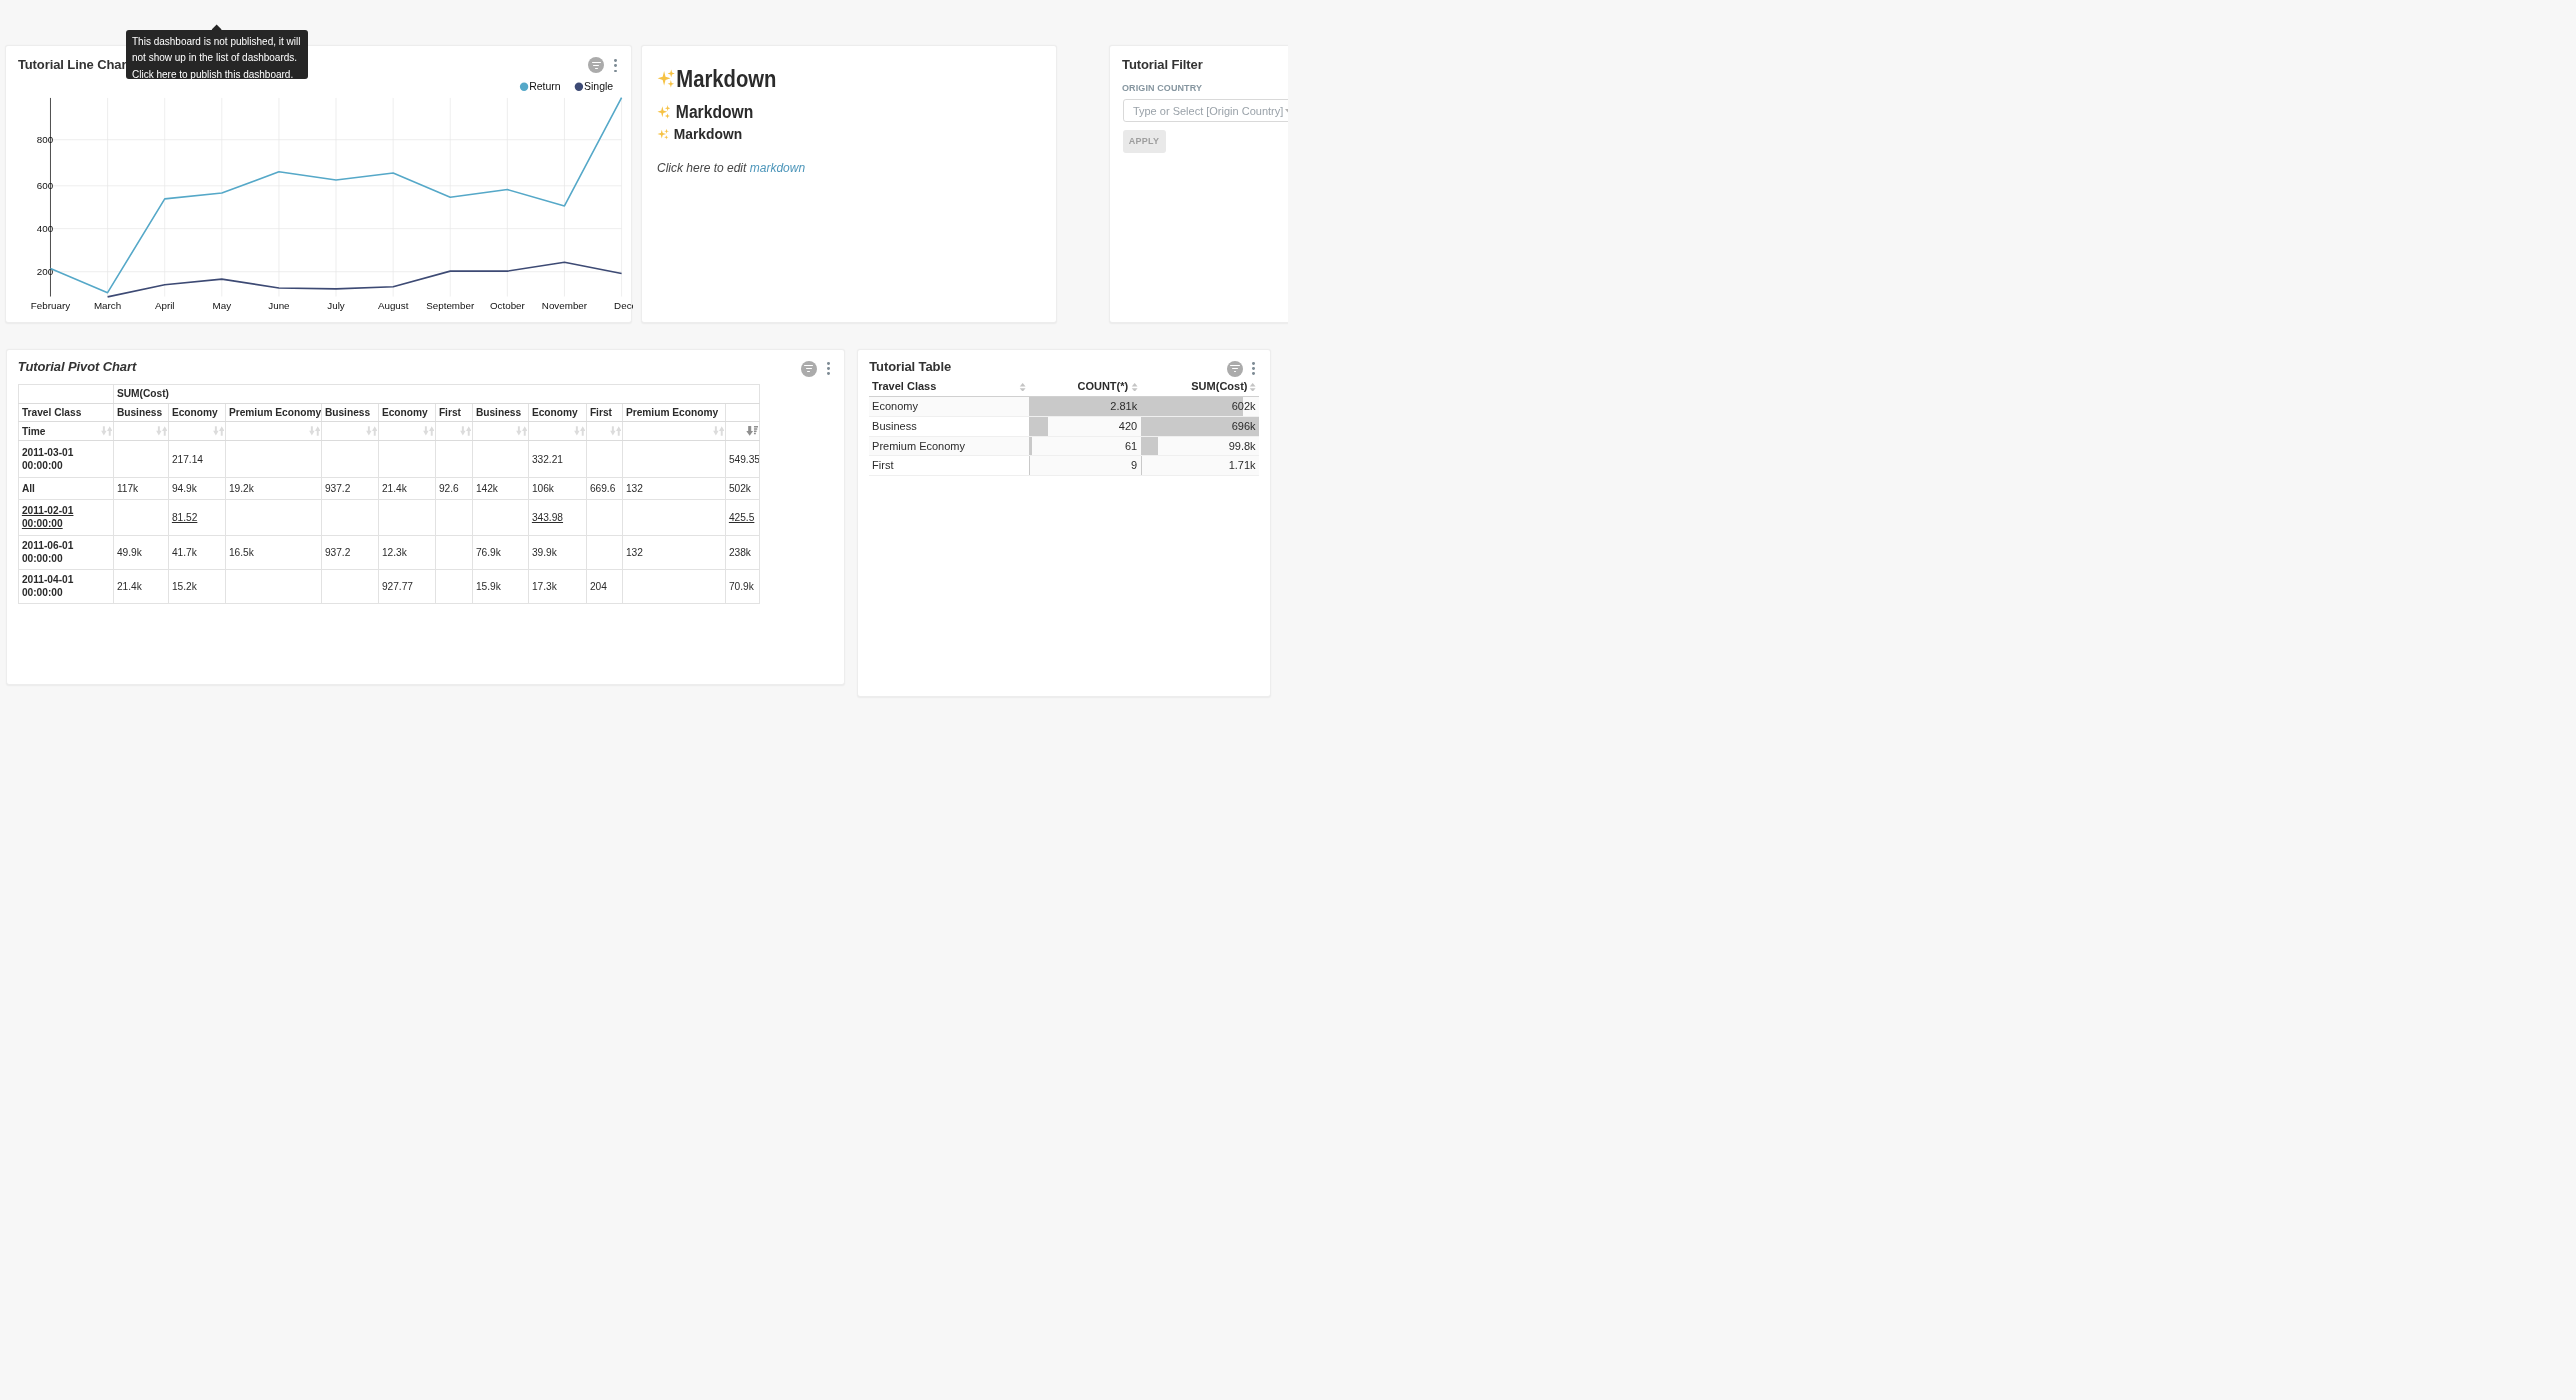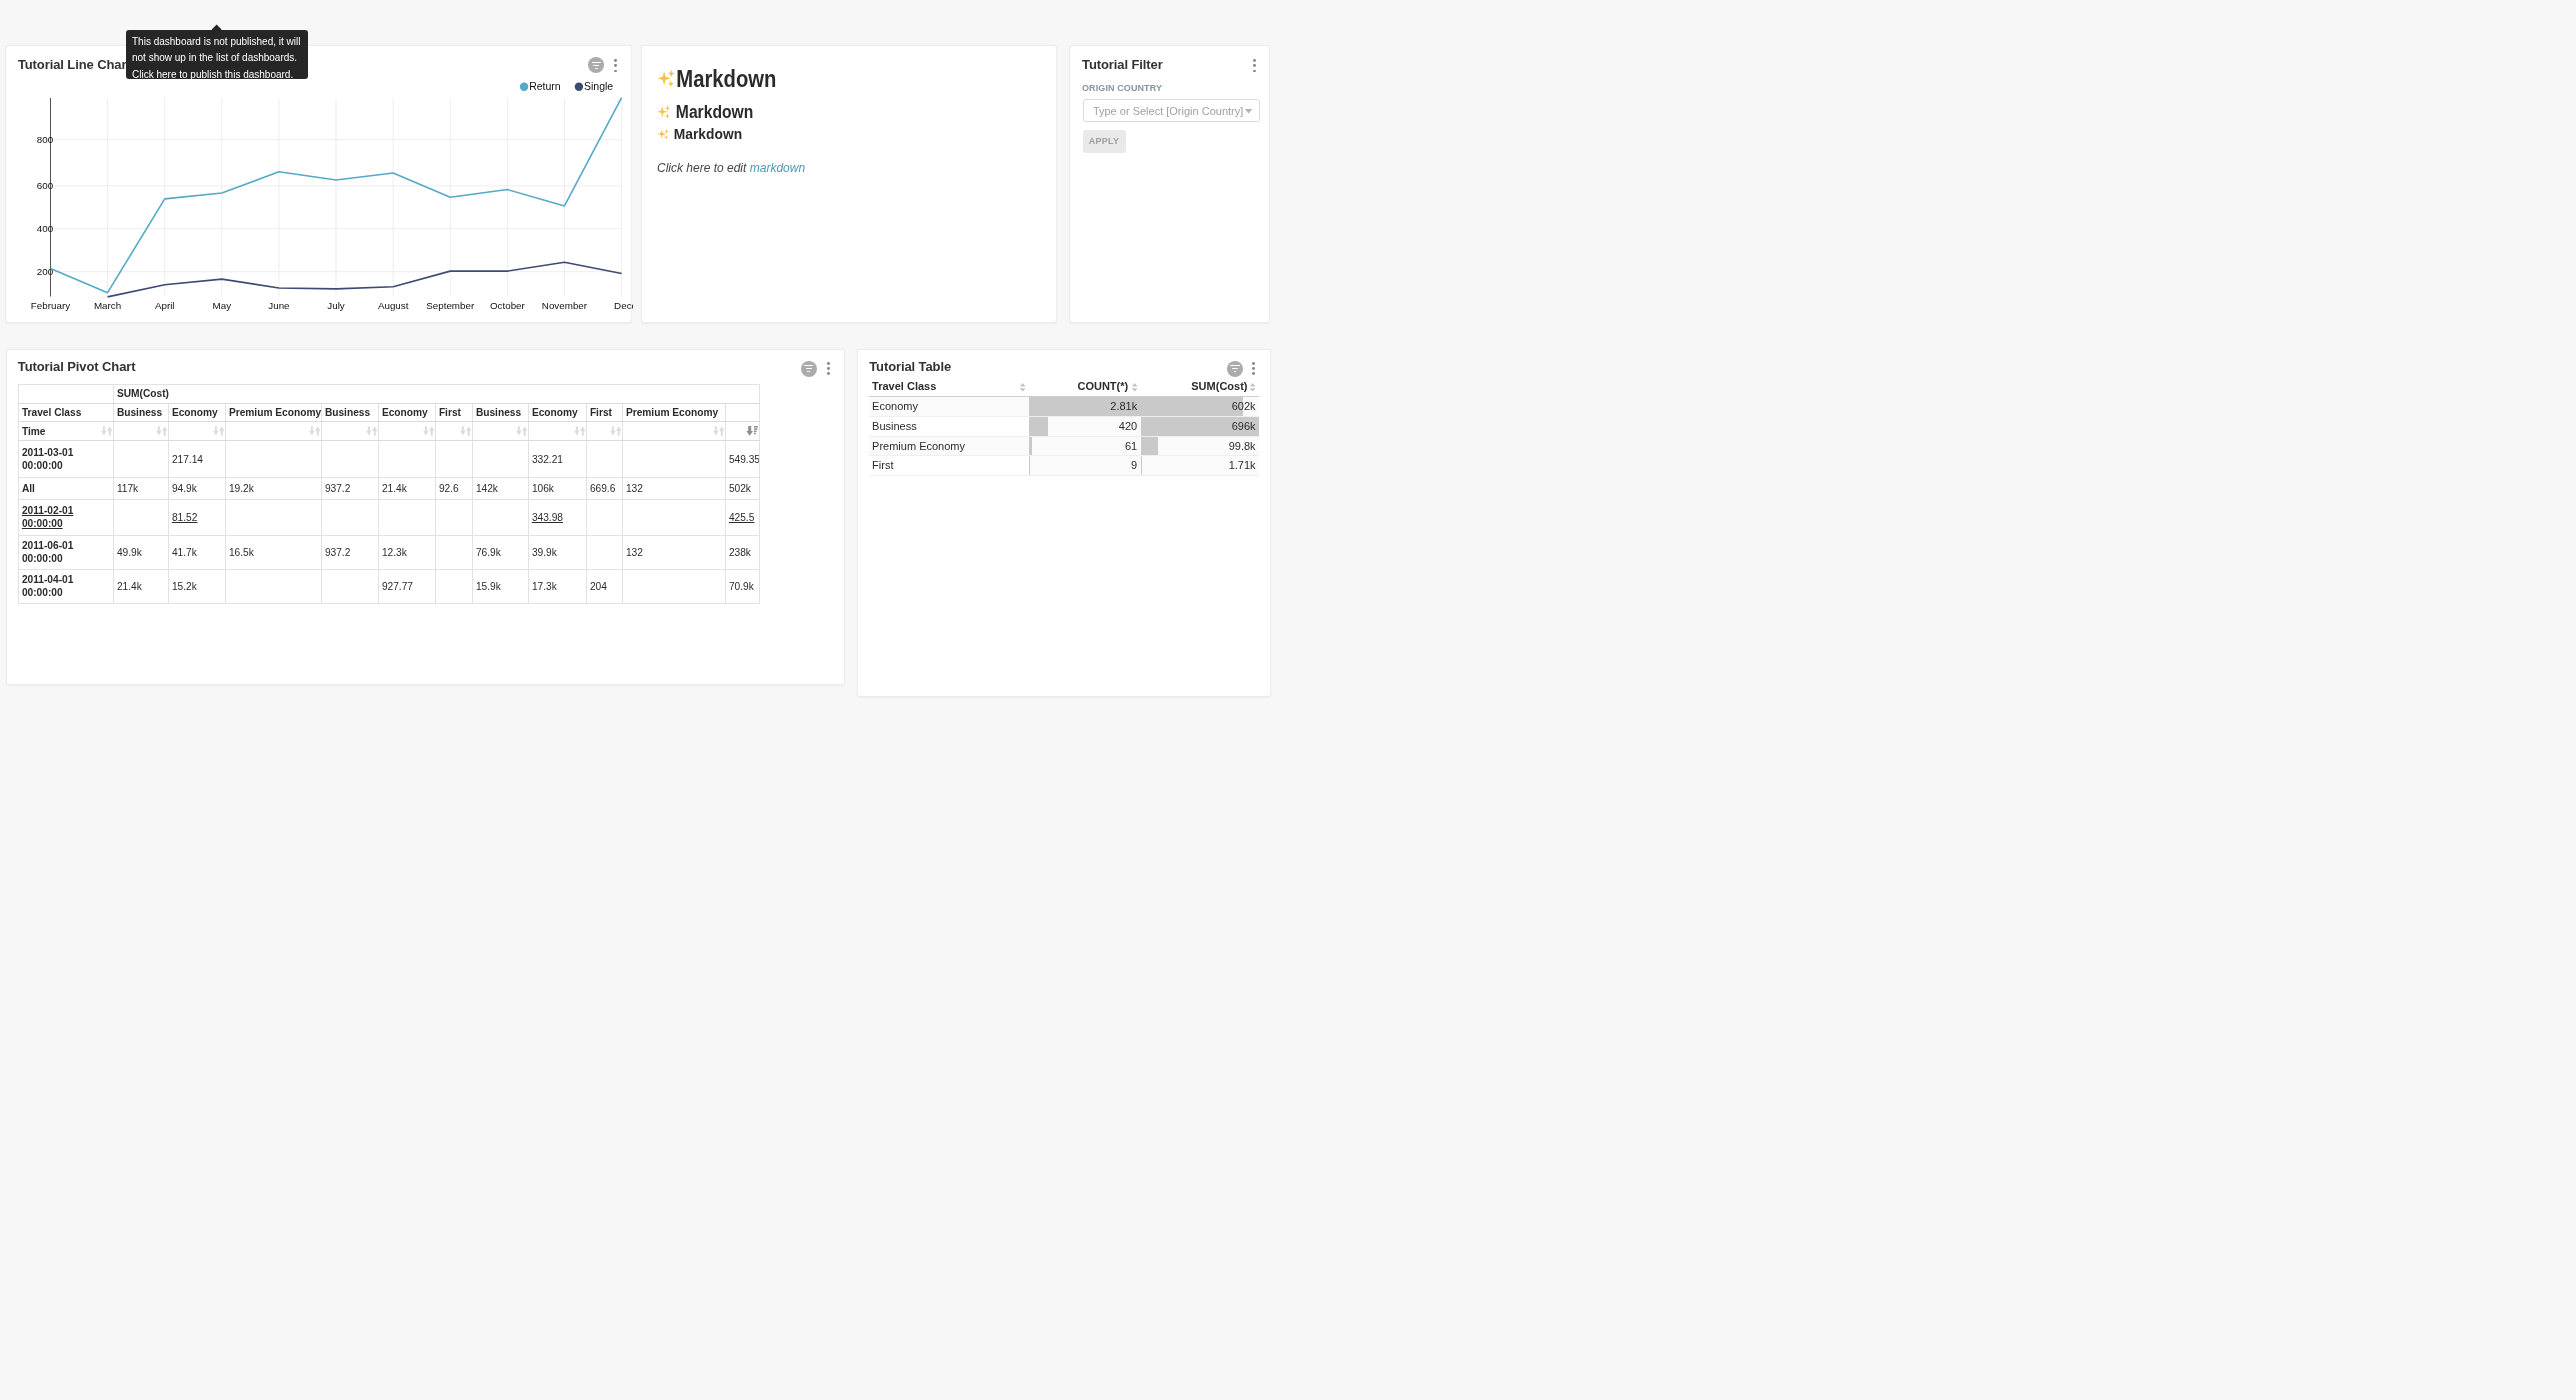--- a/index.html
+++ b/index.html
@@ -123,39 +123,39 @@
           </svg> Markdown</div>
       <div class="abs" style="left:15px; top:81px; font-size:13.8px; font-weight:700; color:#2b2b2b;"><svg width="13" height="13" viewBox="0 0 30 30" style="vertical-align:-1.5px;">
             <path d="M11 4 L13.2 11.8 L21 14 L13.2 16.2 L11 24 L8.8 16.2 L1 14 L8.8 11.8 Z" fill="#f6c244"></path>
             <path d="M22 2 L23.3 6.2 L27.5 7.5 L23.3 8.8 L22 13 L20.7 8.8 L16.5 7.5 L20.7 6.2 Z" fill="#f6c244"></path>
             <path d="M21.5 16.5 L22.7 20.3 L26.5 21.5 L22.7 22.7 L21.5 26.5 L20.3 22.7 L16.5 21.5 L20.3 20.3 Z" fill="#f6c244"></path>
           </svg> Markdown</div>
       <div class="abs" style="left:15px; top:115px; font-size:12px; color:#454545;font-style:italic;">Click here to edit <span style="color:#4d96ba;">markdown</span></div>
     </div>
   </div>
 
-  <div class="card" id="card3" style="left:1069px; top:45px; width:201px; height:278px;">
+  <div class="card" id="card3" style="left:1109px; top:45px; width:201px; height:278px;">
     <div class="ctitle" style="left:12px; top:11px;">Tutorial Filter</div>
     <div class="dots3v" style="left:183px; top:13.4px;">
         <span></span>
         <span></span>
         <span></span>
       </div>
     <div class="abs" style="left:12px; top:37px; font-size:9px; font-weight:700; color:#8696a0; letter-spacing:0.1px;">ORIGIN COUNTRY</div>
     <div class="abs" style="left:12.5px; top:53px; width:177px; height:23px; background:#fff; border:0.7px solid #d9d9d9; border-radius:2.9px;">
       <div class="abs" style="left:9.4px; top:0; line-height:22px; font-size:11px; color:#9aa2a9;">Type or Select [Origin Country]</div>
       <svg class="abs" style="right:6.5px; top:9.4px;" width="7.3" height="4.4" viewBox="0 0 10 6">
           <path d="M0 0 L10 0 L5 6 Z" fill="#b3b3b3"></path>
         </svg>
     </div>
     <div class="abs" style="left:12.5px; top:84px; width:43px; height:23px; background:#e9e9e9; border-radius:2.9px; font-size:9px; font-weight:700; color:#9e9e9e; text-align:center; line-height:23px; letter-spacing:0.3px;">APPLY</div>
   </div>
 
   <div class="card" id="card4" style="left:5.8px; top:349px; width:839px; height:336px;">
-    <div class="ctitle" style="left:11px; top:9.3px;">Tutorial Pivot Chart</div>
+    <div class="ctitle" style="left:11px; top:9.3px;font-style:italic;">Tutorial Pivot Chart</div>
     <div class="fcirc" style="left:794px; top:10.5px;">
         <i class="f1"></i>
         <i class="f2"></i>
         <i class="f3"></i>
       </div>
     <div class="dots3v" style="left:820px; top:12px;">
         <span></span>
         <span></span>
         <span></span>
       </div>

